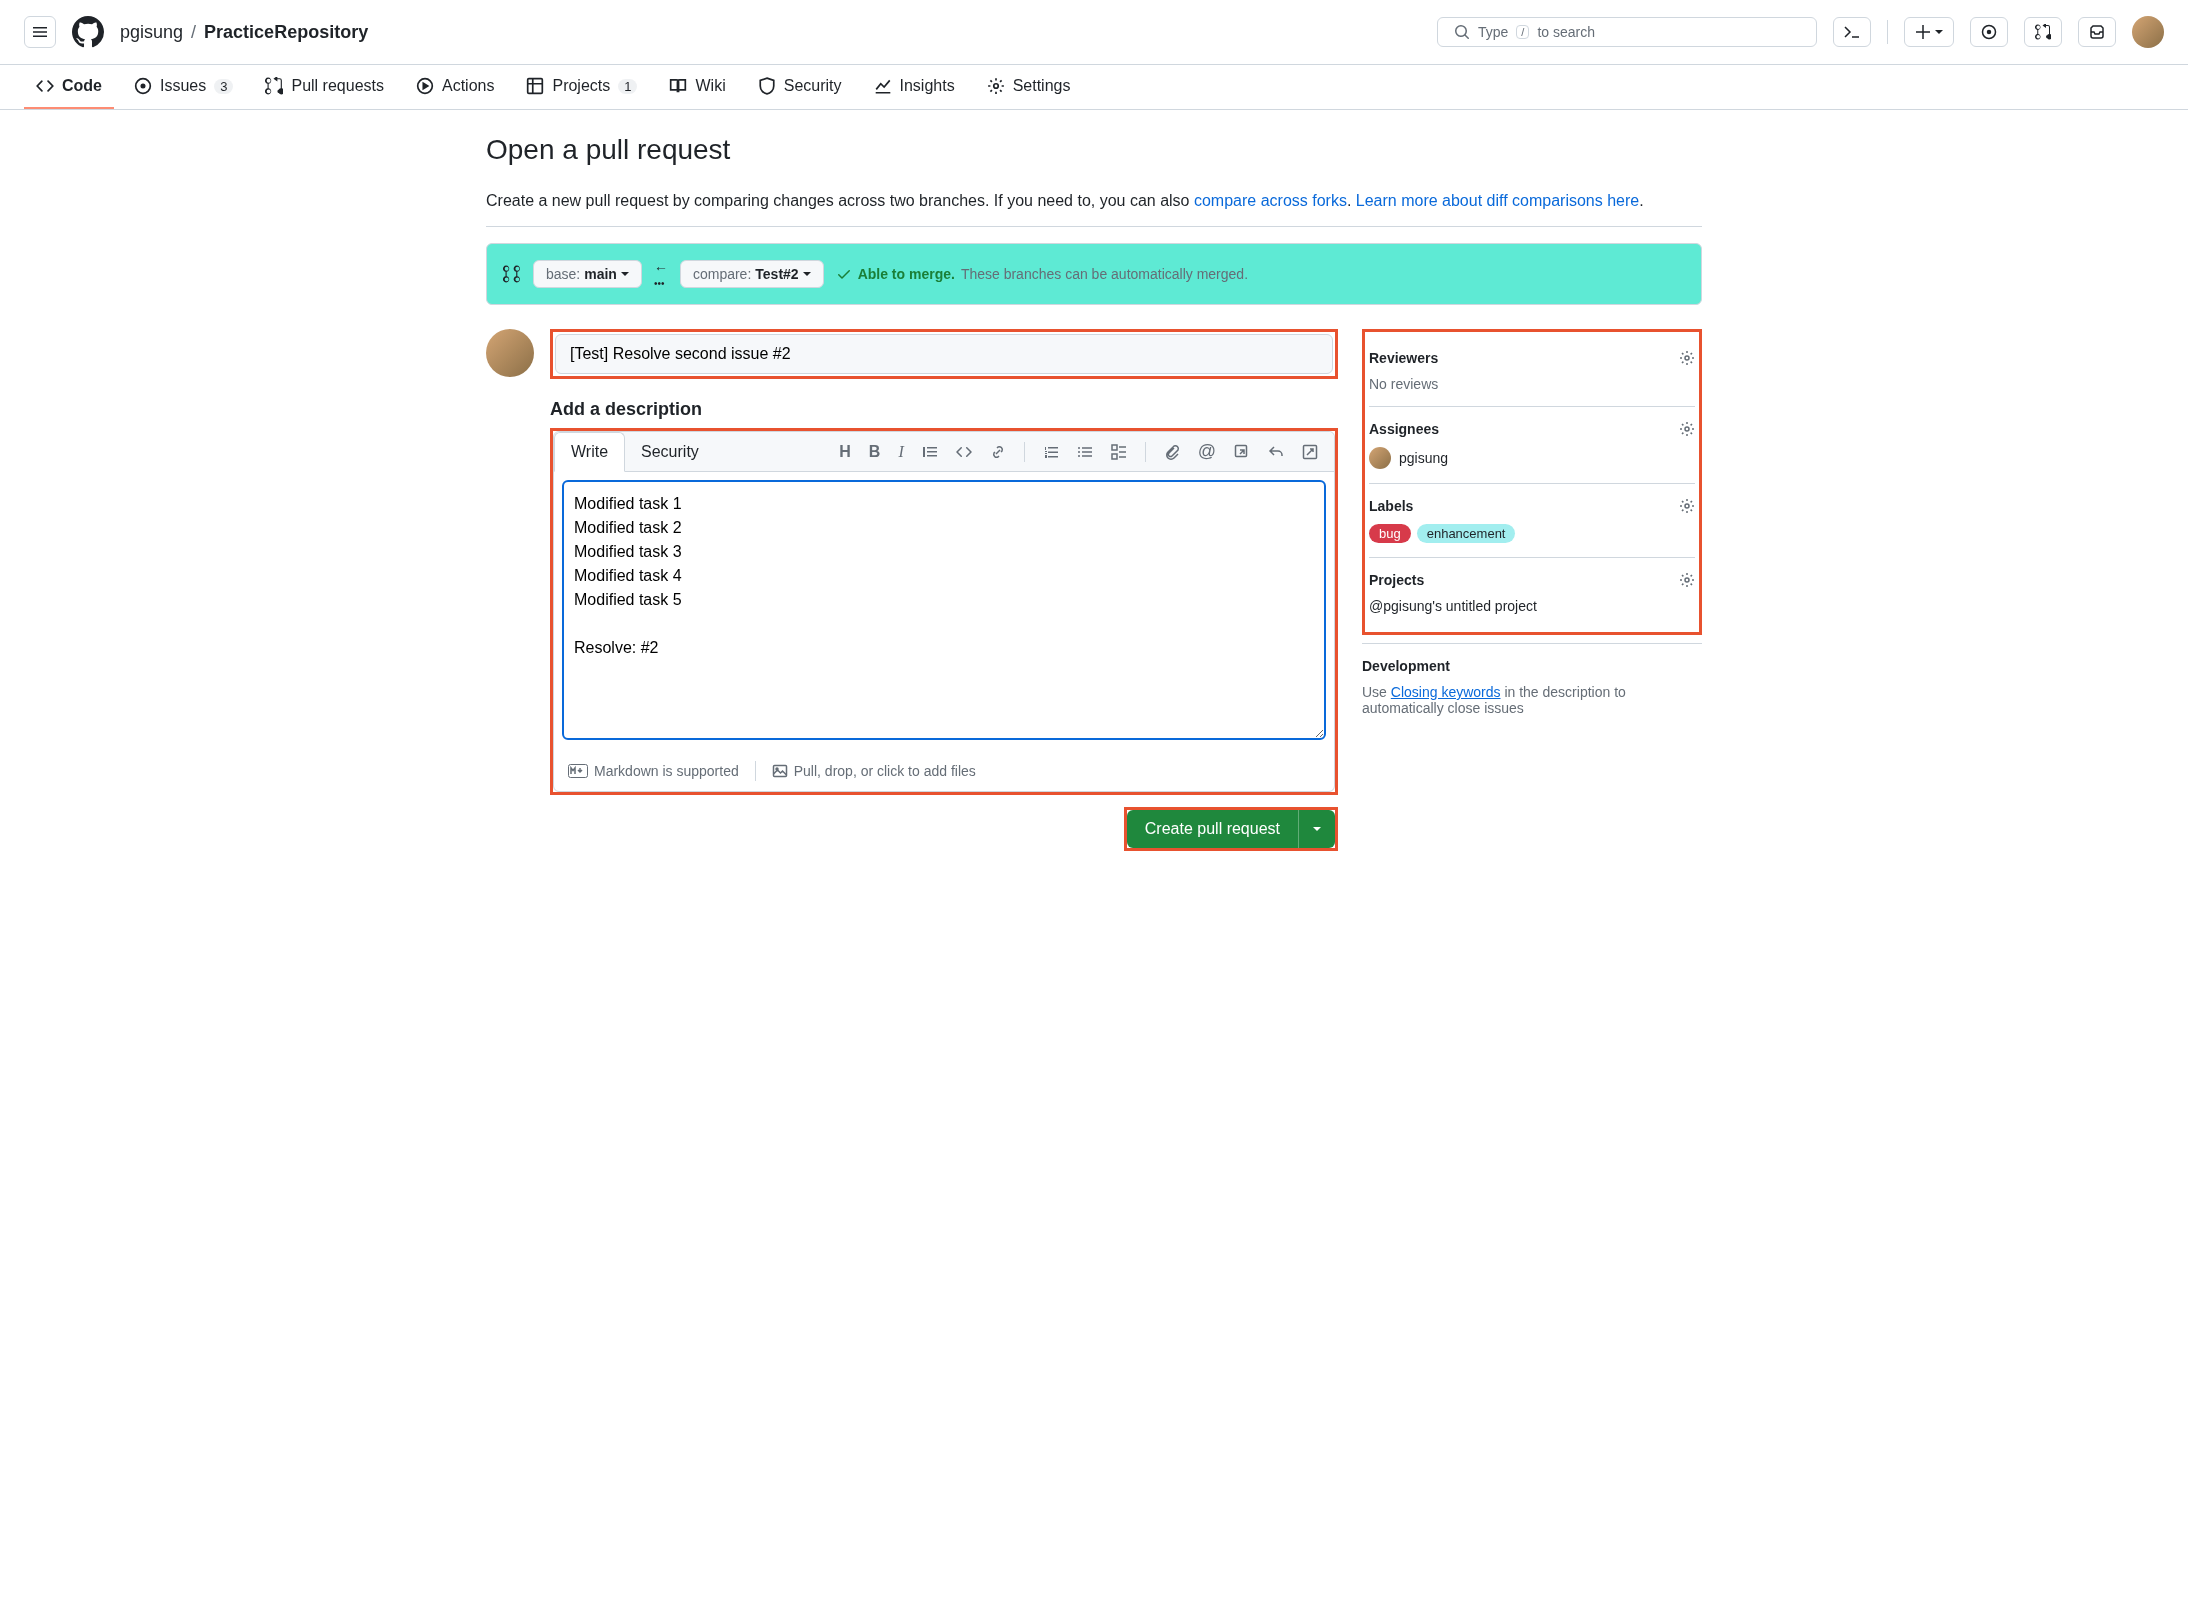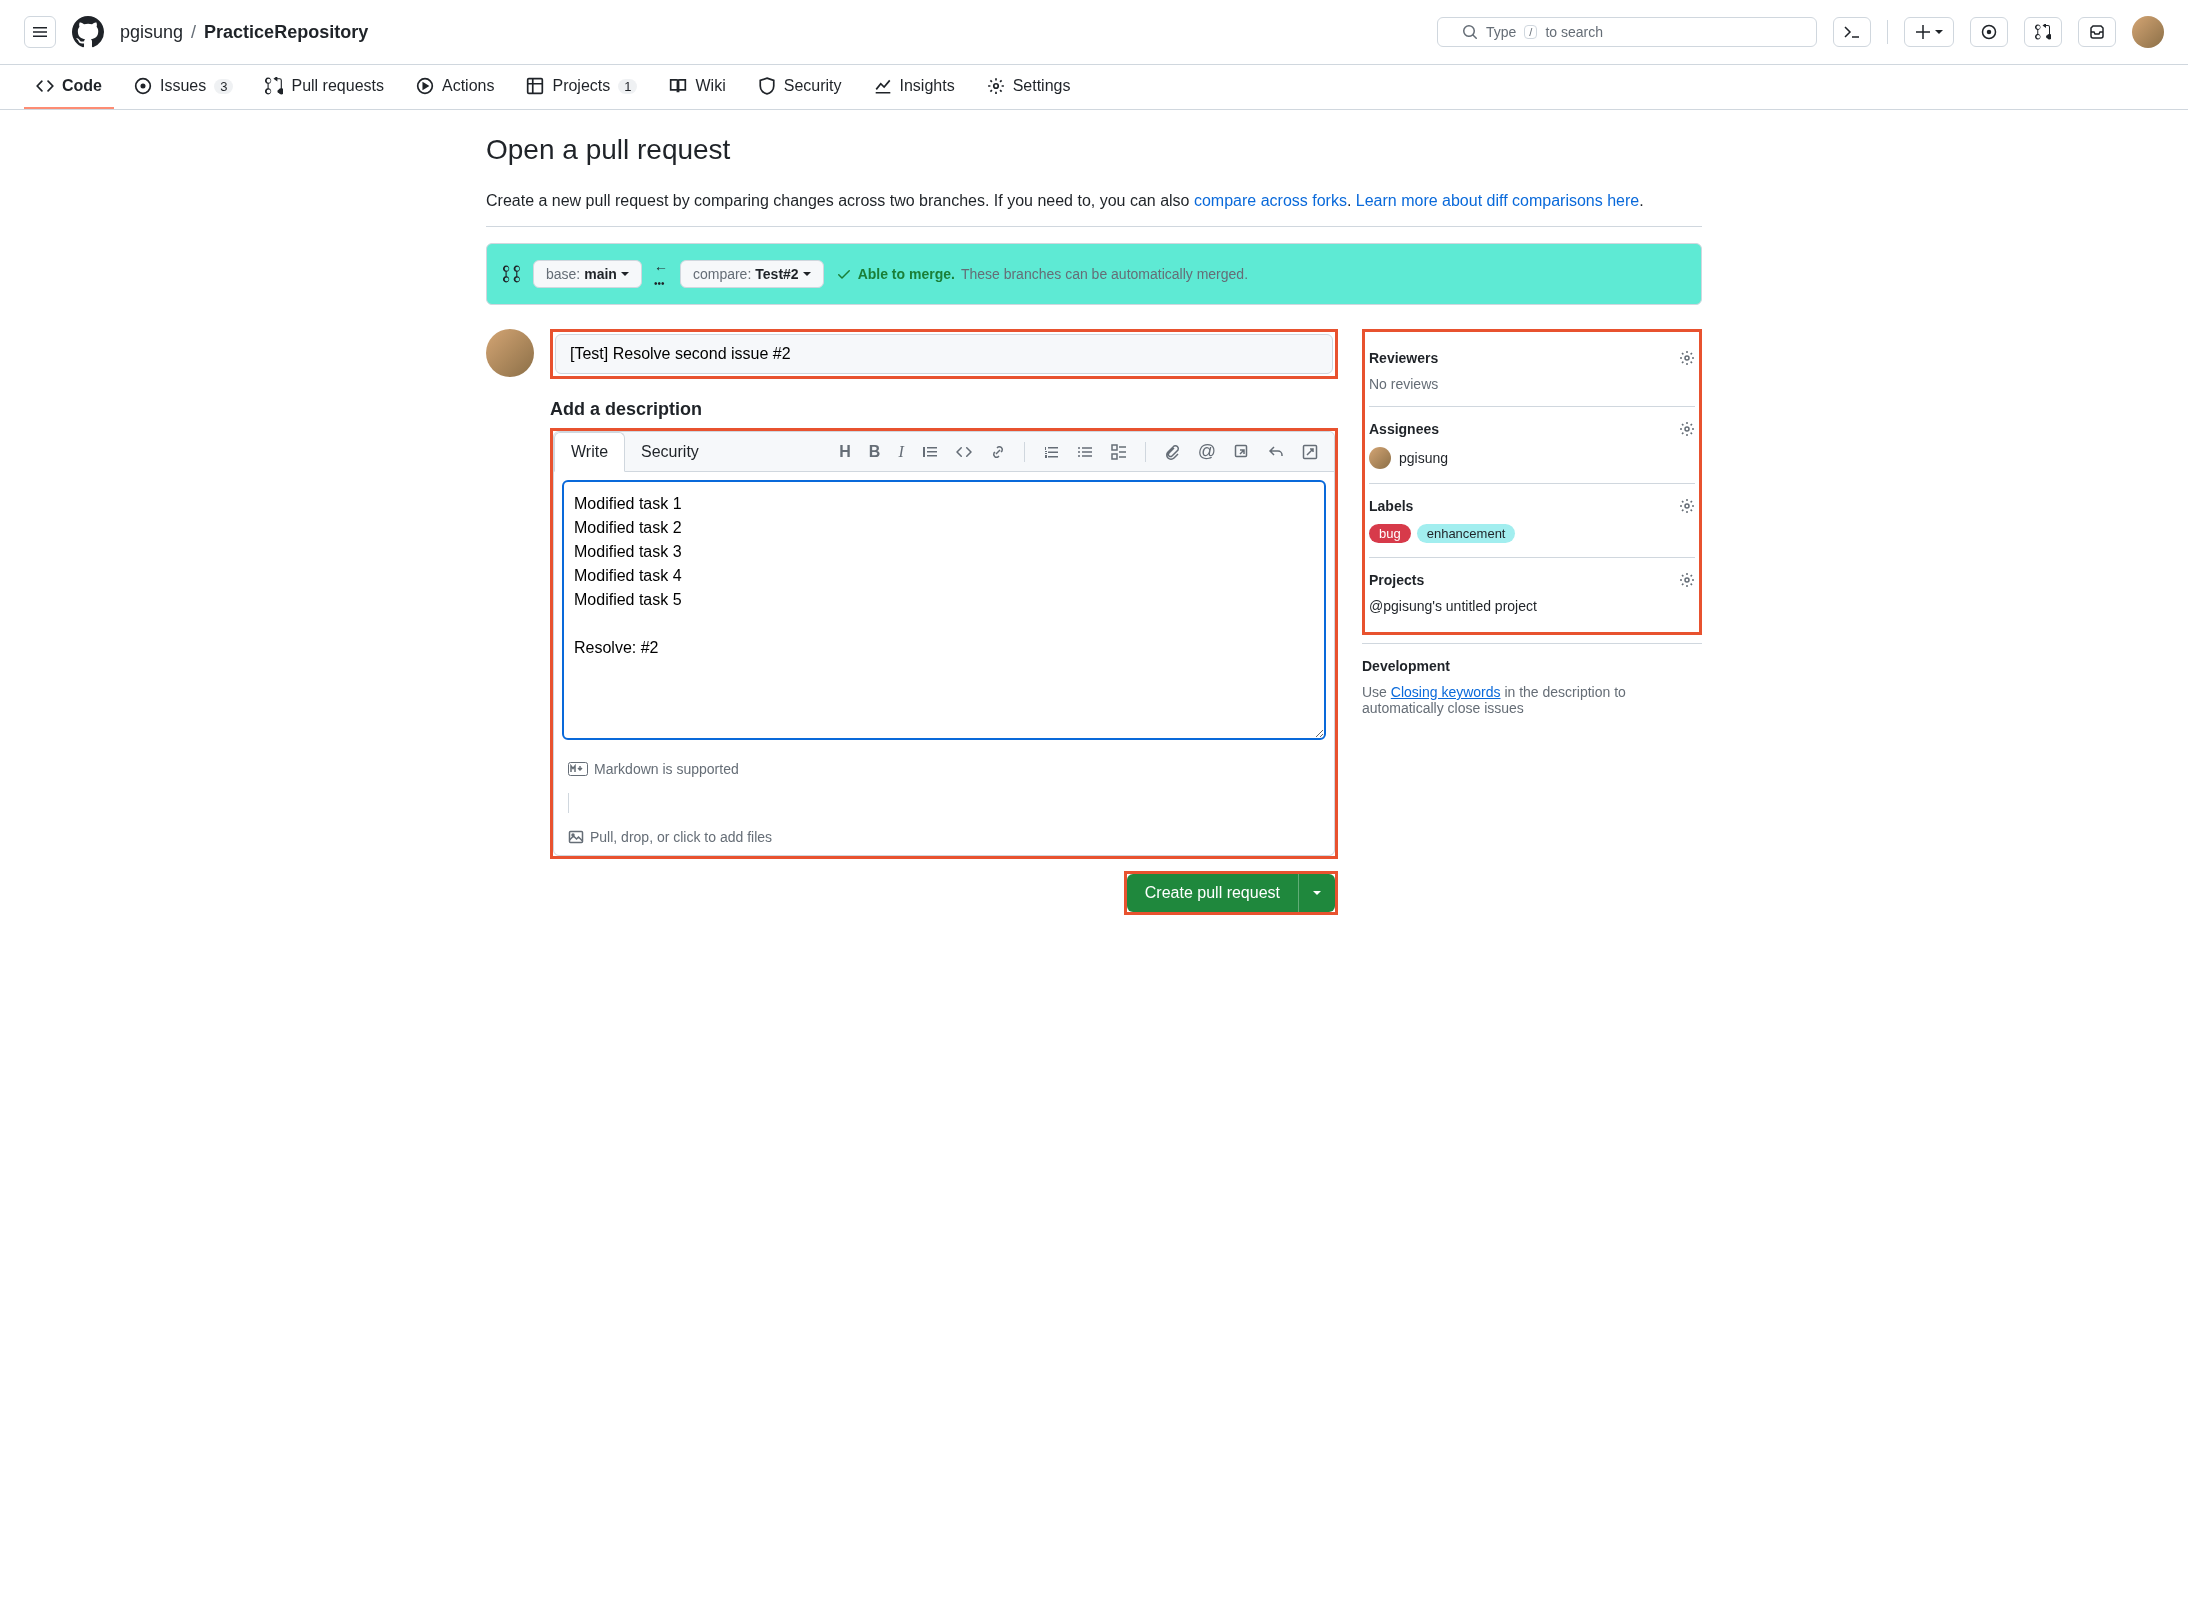--- a/index.html
+++ b/index.html
@@ -5,21 +5,21 @@
 * { box-sizing: border-box; margin: 0; padding: 0; }
 body { font-family: -apple-system, BlinkMacSystemFont, "Segoe UI", Helvetica, Arial, sans-serif; font-size: 14px; color: #1f2328; background: #fff; }
 .header { display: flex; align-items: center; padding: 16px 24px; gap: 16px; border-bottom: 1px solid #d0d7de; }
 .menu-btn { width: 32px; height: 32px; border: 1px solid #d0d7de; border-radius: 6px; display: flex; align-items: center; justify-content: center; cursor: pointer; }
 .github-logo { width: 32px; height: 32px; }
 .breadcrumb { display: flex; align-items: center; gap: 8px; font-size: 18px; }
 .breadcrumb a { color: #1f2328; text-decoration: none; }
 .breadcrumb .sep { color: #656d76; }
 .breadcrumb .repo { font-weight: 600; }
 .spacer { flex: 1; }
-.search-box { display: flex; align-items: center; border: 1px solid #d0d7de; border-radius: 6px; padding: 6px 24px; width: 380px; gap: 8px; color: #656d76; }
+.search-box { display: flex; align-items: center; border: 1px solid #d0d7de; border-radius: 6px; padding: 6px 16px; width: 380px; gap: 8px; color: #656d76; }
 .search-box .slash { border: 1px solid #d0d7de; border-radius: 4px; padding: 0 4px; font-size: 11px; }
 .search-cmd { border: 1px solid #d0d7de; border-radius: 6px; padding: 6px 10px; cursor: pointer; }
 .vdiv { width: 1px; height: 24px; background: #d0d7de; }
 .hdr-btn { border: 1px solid #d0d7de; border-radius: 6px; padding: 6px 10px; cursor: pointer; display: flex; align-items: center; gap: 4px; }
 .avatar { width: 32px; height: 32px; border-radius: 50%; background: linear-gradient(135deg,#d4a574,#8b6f47); cursor: pointer; }
 .nav-tabs { display: flex; align-items: center; padding: 0 24px; gap: 8px; border-bottom: 1px solid #d0d7de; }
 .nav-tab { display: flex; align-items: center; gap: 8px; padding: 12px 12px; cursor: pointer; font-size: 16px; color: #1f2328; border-bottom: 2px solid transparent; }
 .nav-tab.active { border-bottom: 2px solid #fd8c73; font-weight: 600; }
 .nav-tab .counter { background: #afb8c133; border-radius: 10px; padding: 0 6px; font-size: 13px; font-weight: 500; }
 .page { max-width: 1280px; margin: 0 auto; padding: 24px 32px; }
@@ -47,21 +47,21 @@
 .title-wrap { padding: 2px; margin-bottom: 20px; }
 .editor-wrap { margin-bottom: 4px; }
 .editor-box { border: 1px solid #d0d7de; border-radius: 6px; background: #fff; }
 .editor-tabs { display: flex; align-items: center; border-bottom: 1px solid #d0d7de; background: #f6f8fa; border-radius: 6px 6px 0 0; }
 .etab { padding: 10px 16px; cursor: pointer; font-size: 16px; }
 .etab.active { background: #fff; border: 1px solid #d0d7de; border-bottom: 1px solid #fff; border-radius: 6px 6px 0 0; margin-bottom: -1px; }
 .toolbar-icons { margin-left: auto; display: flex; align-items: center; gap: 18px; padding-right: 16px; color: #656d76; }
 .toolbar-icons .tdiv { width: 1px; height: 20px; background: #d0d7de; }
 .toolbar-icons span { cursor: pointer; }
 .desc-textarea { width: calc(100% - 16px); min-height: 260px; border: 2px solid #0969da; border-radius: 6px; margin: 8px; padding: 10px; font-size: 16px; font-family: inherit; resize: vertical; line-height: 1.5; }
-.editor-footer { display: flex; padding: 10px 14px; gap: 16px; border-top: none; font-size: 14px; color: #656d76; flex-direction: column; }
+.editor-footer { display: flex; align-items: center; padding: 10px 14px; gap: 16px; border-top: none; font-size: 14px; color: #656d76; }
 .editor-footer .fdiv { width: 1px; height: 20px; background: #d0d7de; }
 .create-btn-row { display: flex; justify-content: flex-end; margin-top: 12px; }
 .create-btn-grp { display: flex; }
 .create-btn { background: #1f883d; color: #fff; border: none; padding: 10px 18px; font-size: 16px; font-weight: 500; border-radius: 6px 0 0 6px; cursor: pointer; }
 .create-btn-dd { background: #1f883d; color: #fff; border: none; border-left: 1px solid rgba(255,255,255,0.3); padding: 10px 14px; border-radius: 0 6px 6px 0; cursor: pointer; }
 .right-col { width: 340px; }
 .sidebar { padding: 4px; }
 .sb-section { padding: 14px 0; border-bottom: 1px solid #d0d7de; }
 .sb-section:last-child { border-bottom: none; }
 .sb-head { display: flex; align-items: center; justify-content: space-between; font-weight: 600; font-size: 14px; margin-bottom: 10px; }

